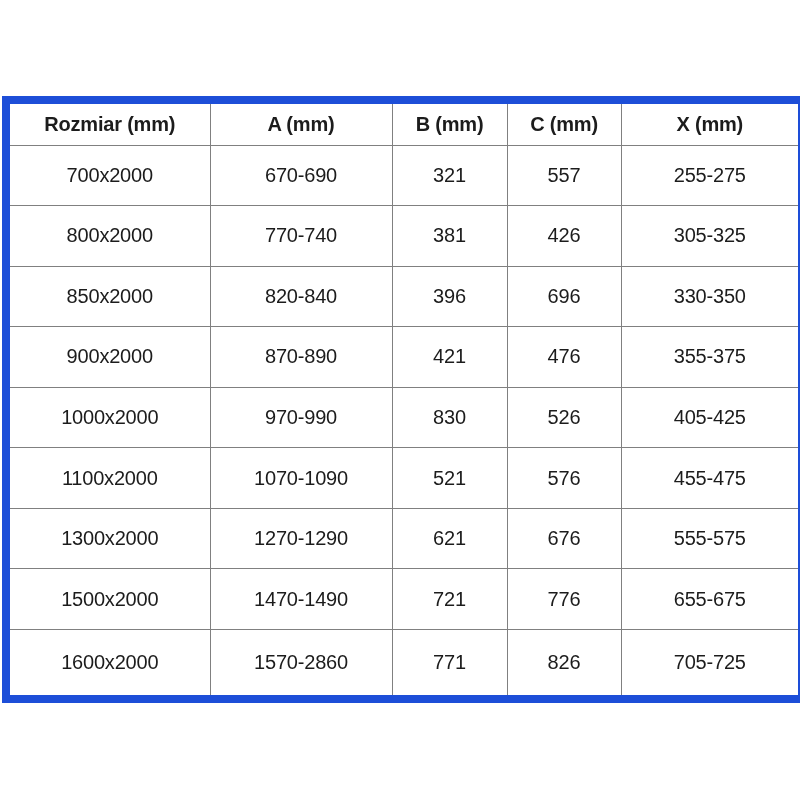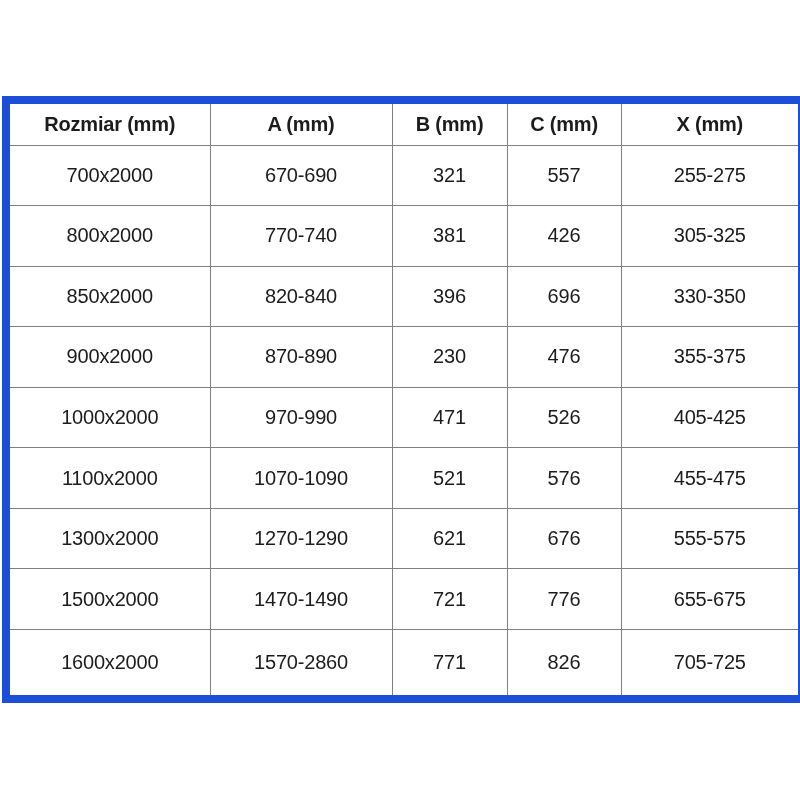--- a/index.html
+++ b/index.html
@@ -82,28 +82,28 @@
         <tr>
           <td>850x2000</td>
           <td>820-840</td>
           <td>396</td>
           <td>696</td>
           <td>330-350</td>
         </tr>
         <tr>
           <td>900x2000</td>
           <td>870-890</td>
-          <td>230</td>
+          <td>421</td>
           <td>476</td>
           <td>355-375</td>
         </tr>
         <tr>
           <td>1000x2000</td>
           <td>970-990</td>
-          <td>471</td>
+          <td>830</td>
           <td>526</td>
           <td>405-425</td>
         </tr>
         <tr>
           <td>1100x2000</td>
           <td>1070-1090</td>
           <td>521</td>
           <td>576</td>
           <td>455-475</td>
         </tr>

